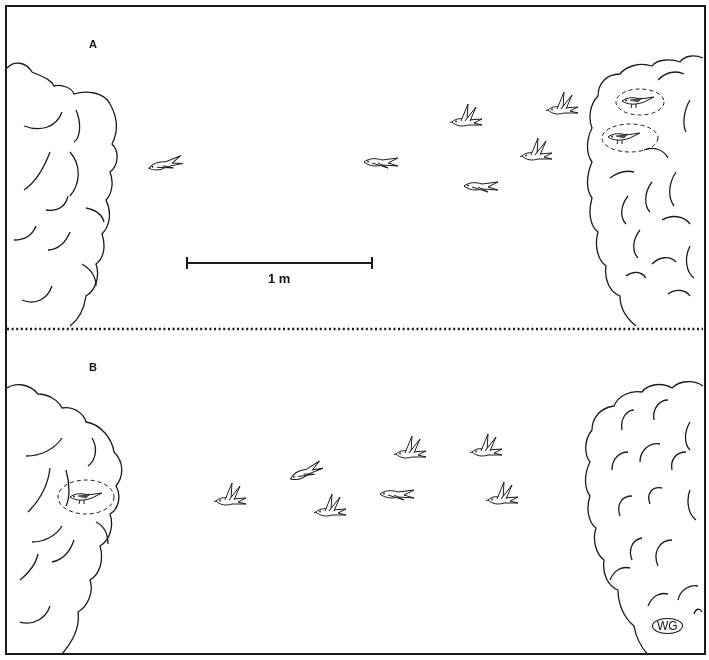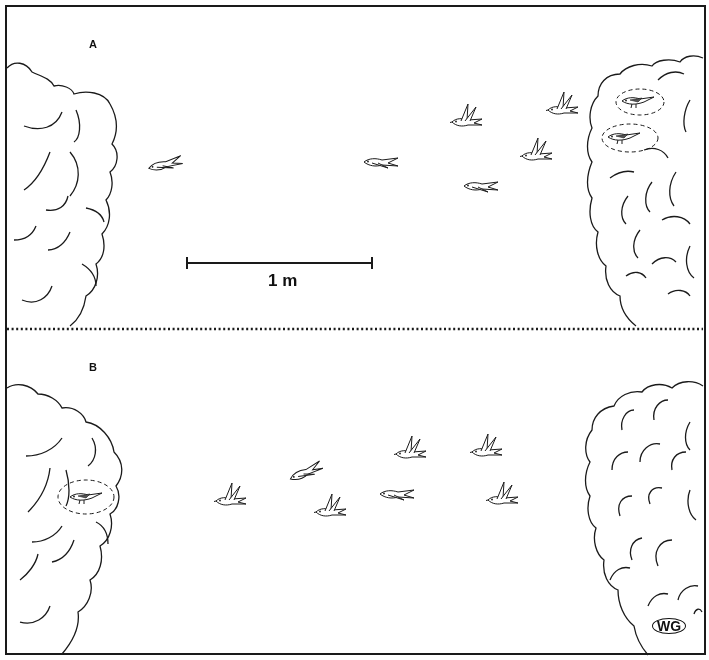--- a/index.html
+++ b/index.html
@@ -1,21 +1,21 @@
 <!DOCTYPE html>
 <html><head>
 <meta charset="utf-8">
 <style>
   html, body { margin: 0; padding: 0; background: #ffffff; }
   body { width: 709px; height: 660px; position: relative; overflow: hidden; font-family: "Liberation Sans", sans-serif; }
   .frame { position: absolute; left: 5px; top: 5px; width: 697px; height: 646px; border: 2px solid #1a1a1a; box-sizing: content-box; }
   svg.scene { position: absolute; left: 0; top: 0; }
   .panel-label { position: absolute; font-weight: bold; font-size: 11px; color: #111; }
-  .scale-label { position: absolute; font-weight: bold; font-size: 17px; color: #111; text-align: right; }
-  .sig { position: absolute; font-size: 14px; font-weight: bold; color: #111; border: 1.5px solid #111; border-radius: 50%; padding: 1px 4px; line-height: 12px; }
+  .scale-label { position: absolute; font-weight: bold; font-size: 13px; color: #111; text-align: right; }
+  .sig { position: absolute; font-size: 12px; font-weight: normal; color: #111; border: 1.5px solid #111; border-radius: 50%; padding: 1px 4px; line-height: 12px; }
 </style>
 </head>
 <body>
 
 <div class="frame"></div>
 
 <svg class="scene" width="709" height="660" viewBox="0 0 709 660">
   <defs>
 
     <g id="bird">

